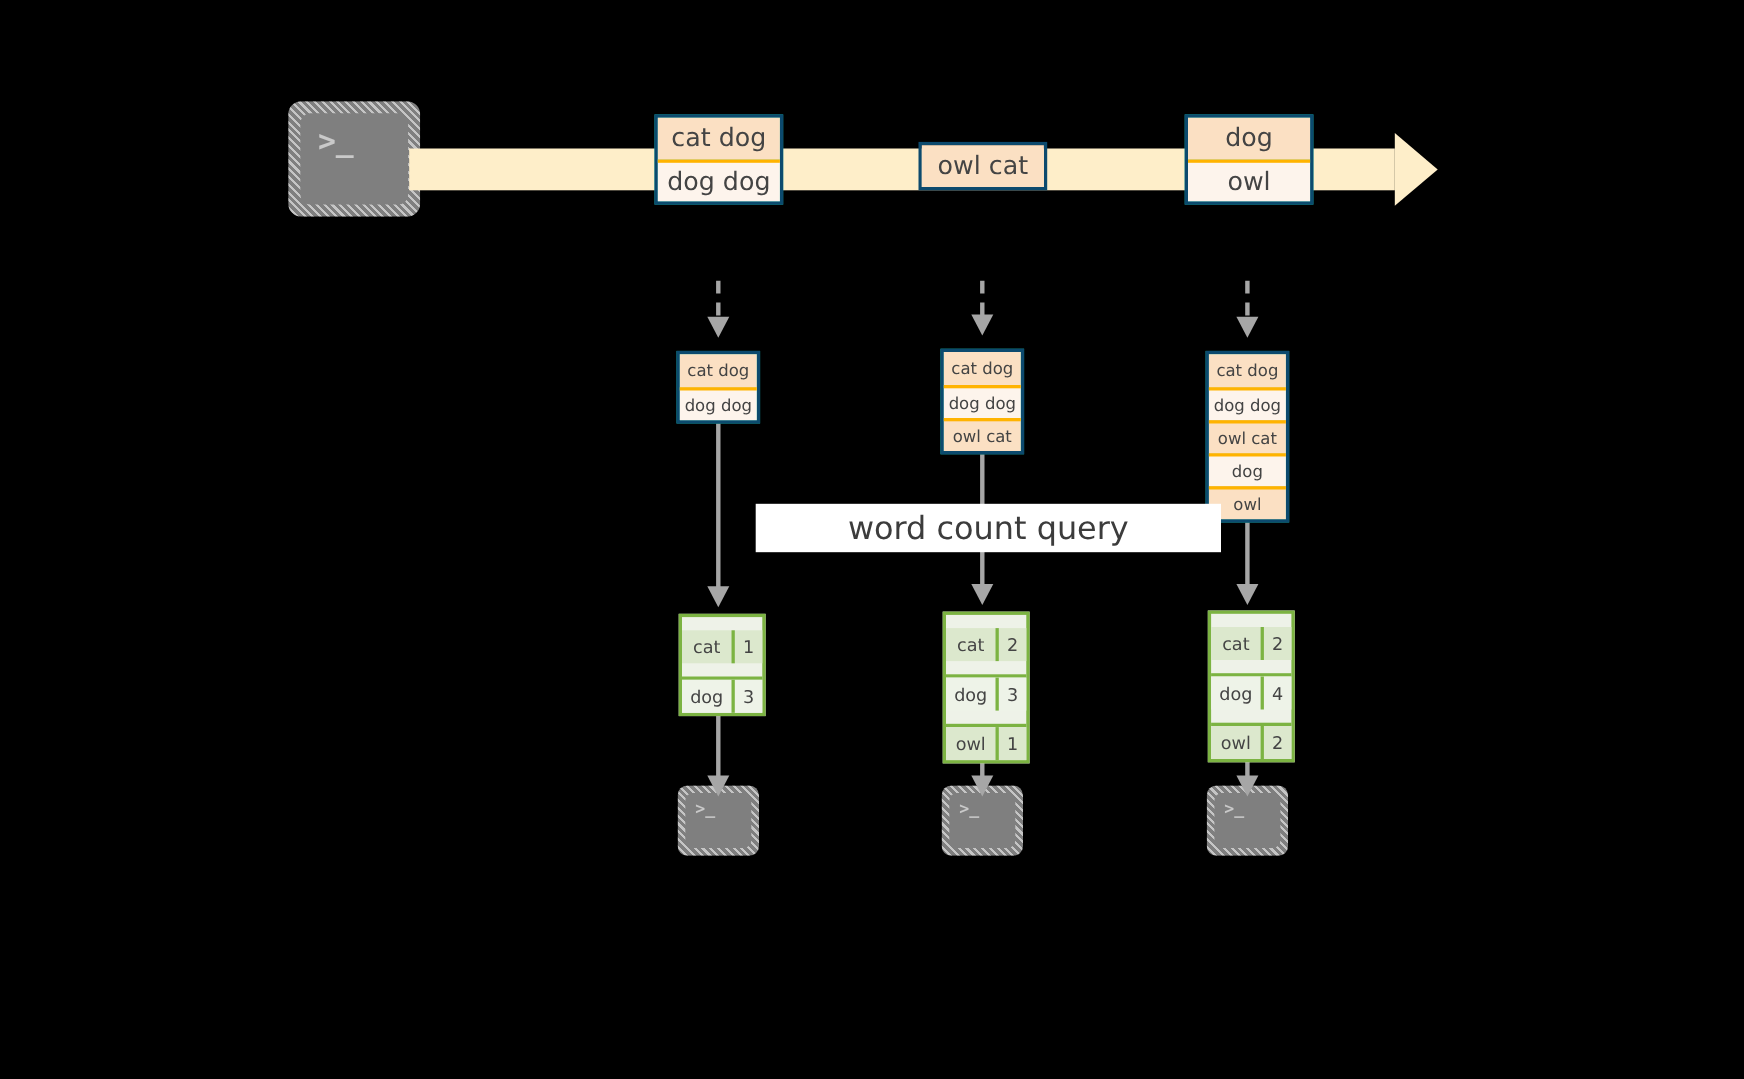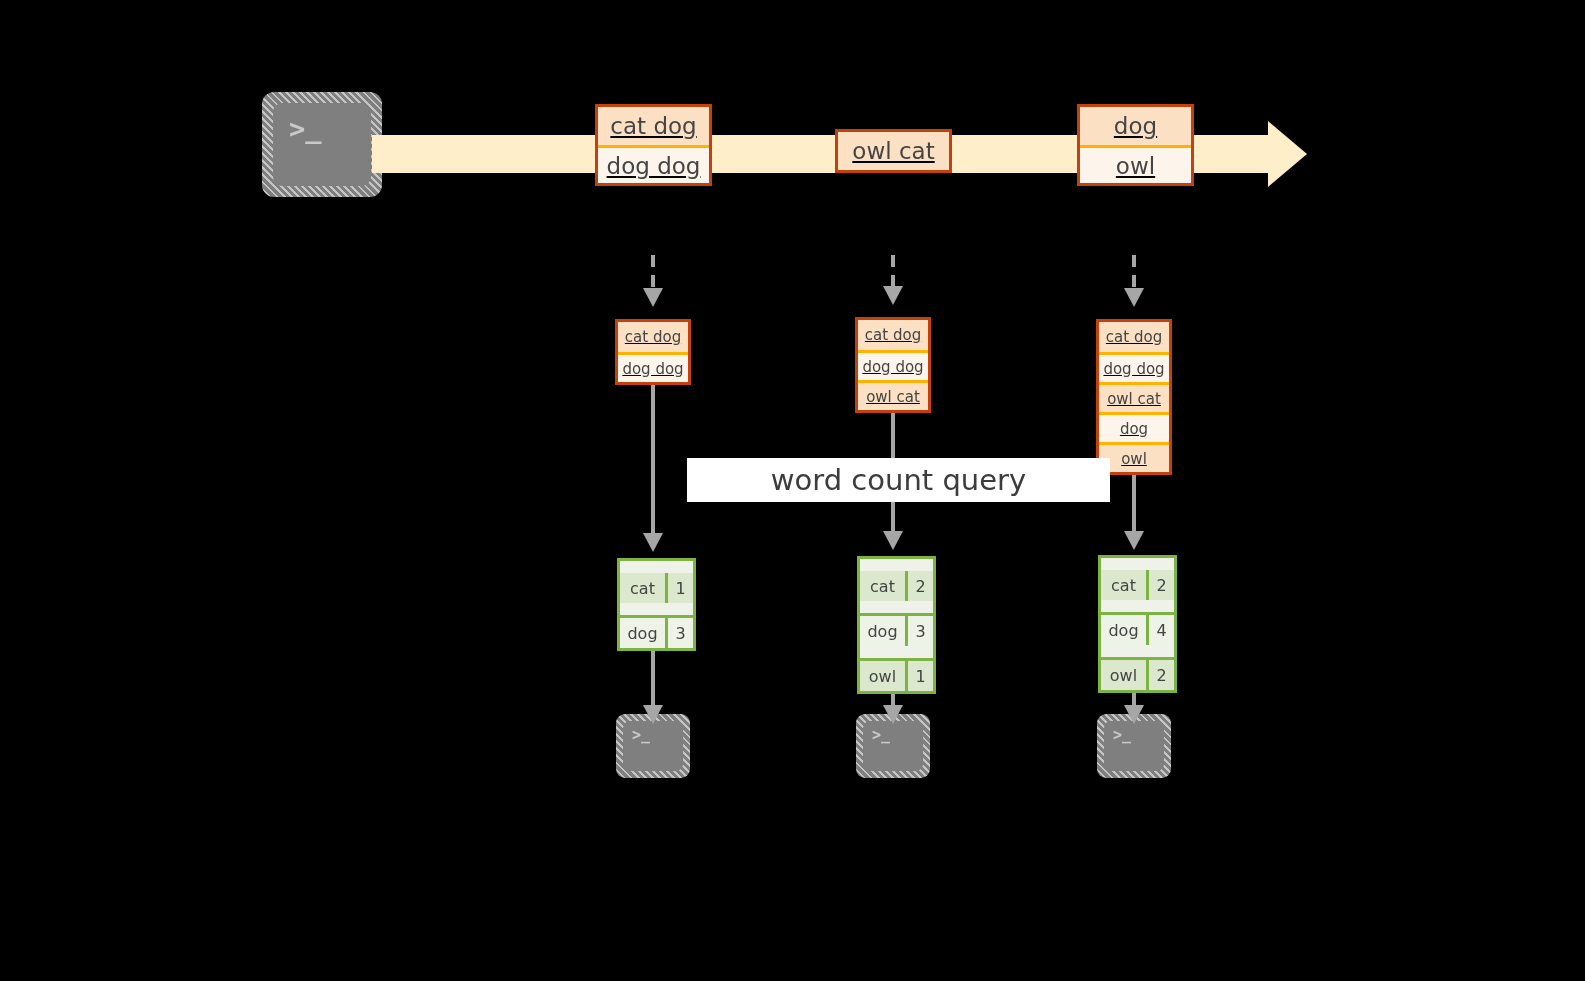--- a/index.html
+++ b/index.html
@@ -54,23 +54,22 @@
     width: 0; height: 0;
     border-top: 33px solid transparent;
     border-bottom: 33px solid transparent;
     border-left: 39px solid #feeec9;
   }
 
   
   .obox {
     position: absolute;
     box-sizing: border-box;
-    border: 3px solid #c2410c;
+    border: 3px solid #0c4a6e;
     background: #14b8a6;
-    text-decoration: underline;
   }
   .obox .cell {
     box-sizing: border-box;
     display: flex;
     align-items: center;
     justify-content: center;
     color: #444;
     white-space: nowrap;
   }
   .obox .cell + .cell { border-top: 3px solid #ffb300; }

